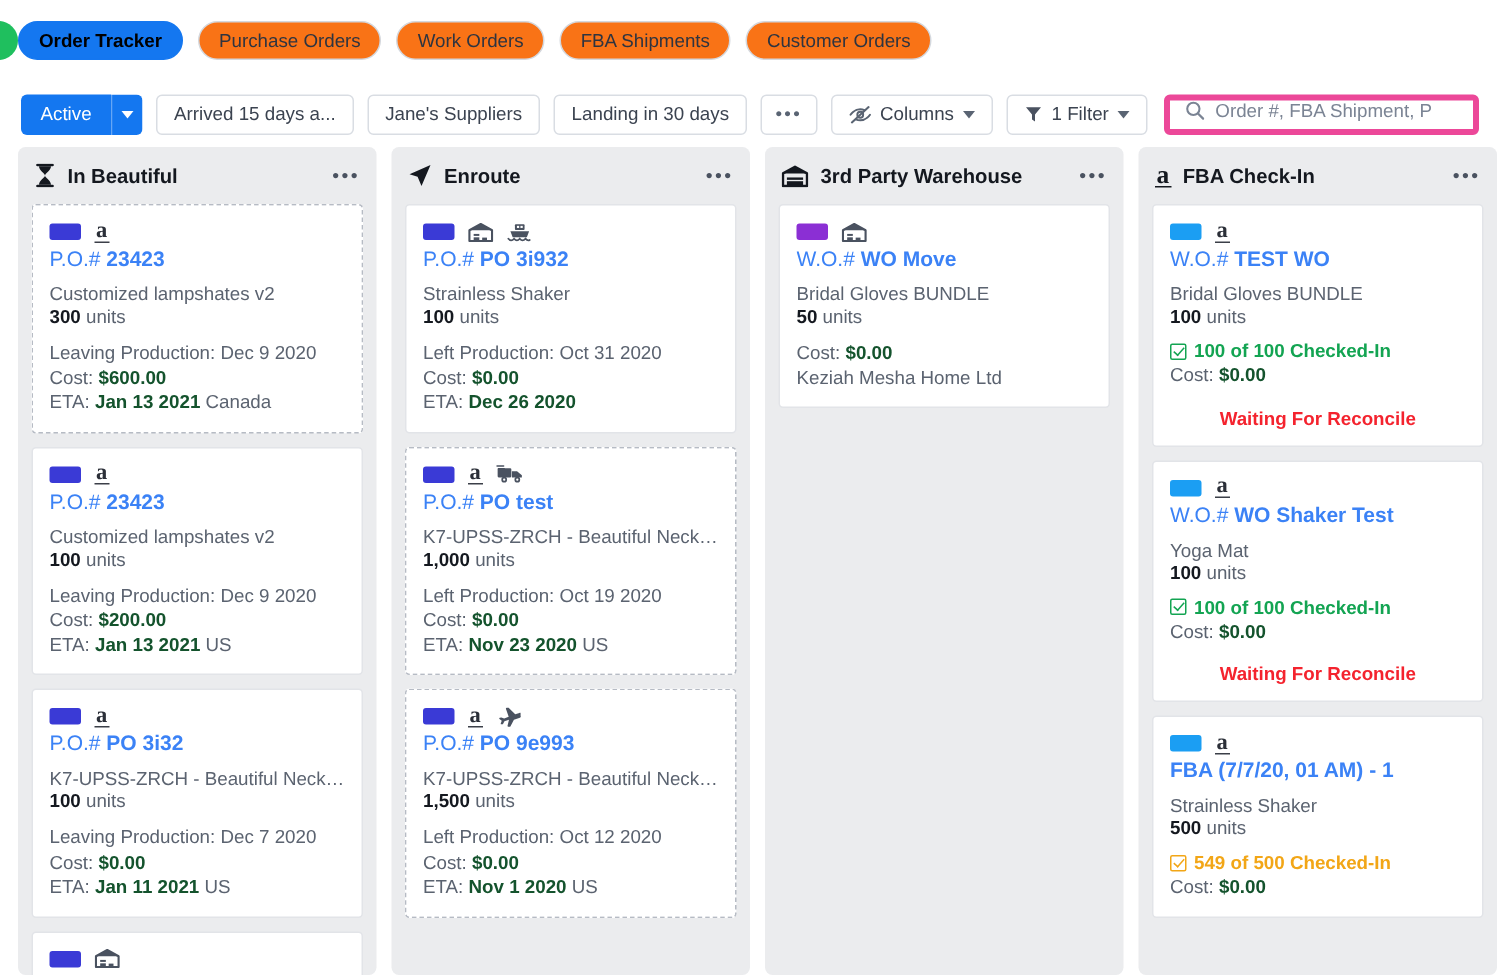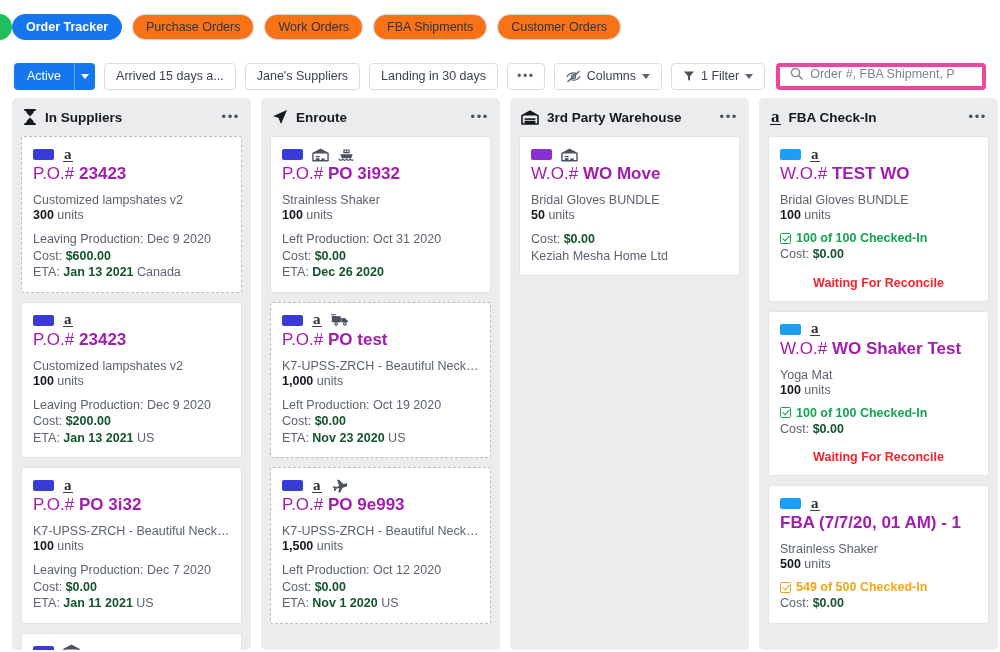--- a/index.html
+++ b/index.html
@@ -36,21 +36,21 @@
     color: #2e3440;
     font-size: 12.5px;
     display: flex;
     align-items: center;
     white-space: nowrap;
     cursor: pointer;
   }
   .tab.active {
     background: #1477f0;
     border-color: #1477f0;
-    color: #ffffff;
+    color: #000000;
     font-weight: bold;
   }
   .tab:first-of-type { margin-left: 8px; }
 
   
   .toolbar {
     height: 44px;
     display: flex;
     align-items: center;
     gap: 9px;
@@ -174,22 +174,22 @@
     display: flex; align-items: center; gap: 9px;
     height: 17px;
     margin-bottom: 1px;
   }
   .badge {
     width: 21px; height: 11px;
     border-radius: 2px;
     display: inline-block;
   }
   .po-line {
-    font-size: 17px;
-    color: #a21caf;
+    font-size: 14px;
+    color: #3b82f6;
     margin-bottom: 9px;
     white-space: nowrap;
     overflow: hidden;
   }
   .po-line .lbl { font-weight: normal; }
   .po-line .val { font-weight: bold; }
   .prod {
     font-size: 12.5px;
     color: #5b6370;
     white-space: nowrap;
@@ -294,21 +294,21 @@
 
 <div class="board" id="board">
     <div class="column">
       <div class="col-head">
         <span>
           <svg width="14" height="16" viewBox="0 0 14 16">
             <path d="M2 1h10M2 15h10" stroke="#14181f" stroke-width="1.8" stroke-linecap="round"></path>
             <path d="M3 1.8c0 3 4 4.6 4 6.2s-4 3.2-4 6.2h8c0-3-4-4.6-4-6.2s4-3.2 4-6.2z" fill="#14181f"></path>
           </svg>
         </span>
-        <span class="col-title">In Suppliers</span>
+        <span class="col-title">In Beautiful</span>
         <span class="col-dots">•••</span>
       </div>
       <div class="col-body">
         <div class="card dashed">
           <div class="card-icons">
             <span class="badge" style="background:#3a3ad6"></span>
             <span style="font-family:'Liberation Serif',serif;font-size:15px;font-weight:bold;color:#2b2f38;line-height:13px;border-bottom:1.6px solid #3b3f48;display:inline-block;padding:0 1px;">a</span>
           </div>
           <div class="po-line"><span class="lbl">P.O.#</span> <span class="val">23423</span></div>
           <div class="prod">Customized lampshates v2</div>

